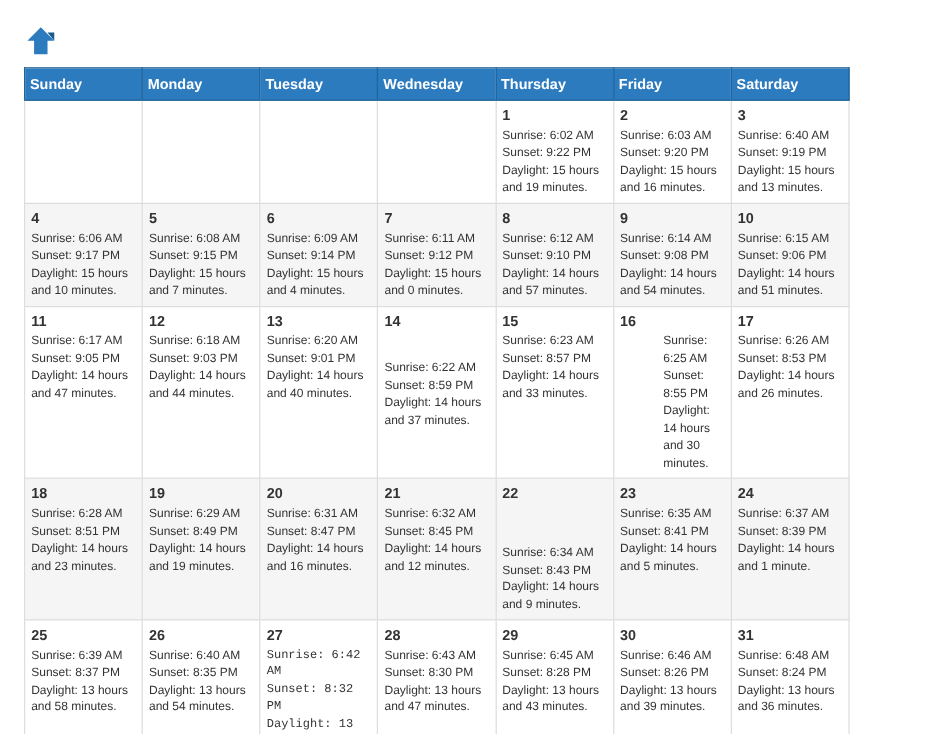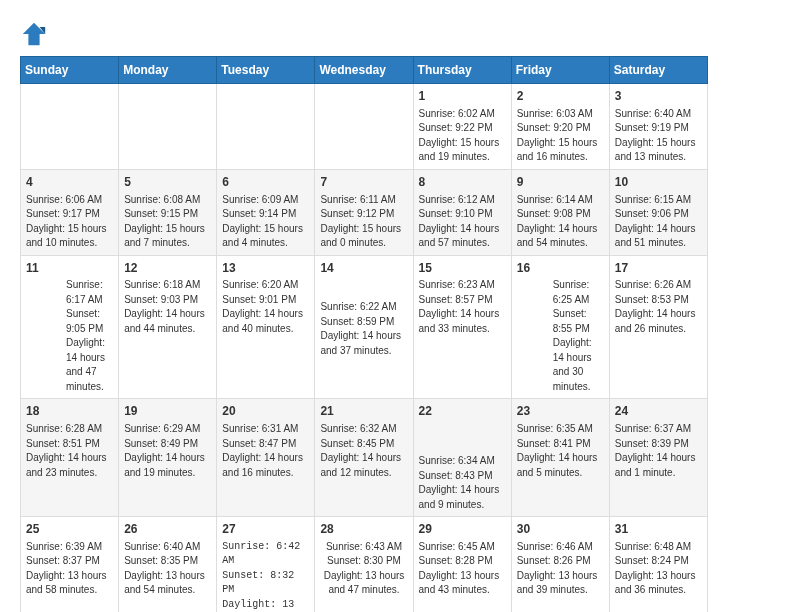--- a/index.html
+++ b/index.html
@@ -199,21 +199,21 @@
             <span class="day-number">10</span>
             <div class="day-info" style="white-space: pre-line;">Sunrise: 6:15 AM
 Sunset: 9:06 PM
 Daylight: 14 hours
 and 51 minutes.</div>
           </td>
         </tr>
         <tr>
           <td>
             <span class="day-number">11</span>
-            <div class="day-info" style="white-space: pre-line; margin-left: 40px;">Sunrise: 6:17 AM
+            <div class="day-info" style="white-space: pre-line;">Sunrise: 6:17 AM
 Sunset: 9:05 PM
 Daylight: 14 hours
 and 47 minutes.</div>
           </td>
           <td>
             <span class="day-number">12</span>
             <div class="day-info" style="white-space: pre-line;">Sunrise: 6:18 AM
 Sunset: 9:03 PM
 Daylight: 14 hours
 and 44 minutes.</div>
@@ -322,21 +322,21 @@
           </td>
           <td>
             <span class="day-number">27</span>
             <div class="day-info" style="white-space: pre-line; font-family: Liberation Mono, monospace;">Sunrise: 6:42 AM
 Sunset: 8:32 PM
 Daylight: 13 hours
 and 50 minutes.</div>
           </td>
           <td>
             <span class="day-number">28</span>
-            <div class="day-info" style="white-space: pre-line; text-align: center;">Sunrise: 6:43 AM
+            <div class="day-info" style="white-space: pre-line;">Sunrise: 6:43 AM
 Sunset: 8:30 PM
 Daylight: 13 hours
 and 47 minutes.</div>
           </td>
           <td>
             <span class="day-number">29</span>
             <div class="day-info" style="white-space: pre-line;">Sunrise: 6:45 AM
 Sunset: 8:28 PM
 Daylight: 13 hours
 and 43 minutes.</div>

